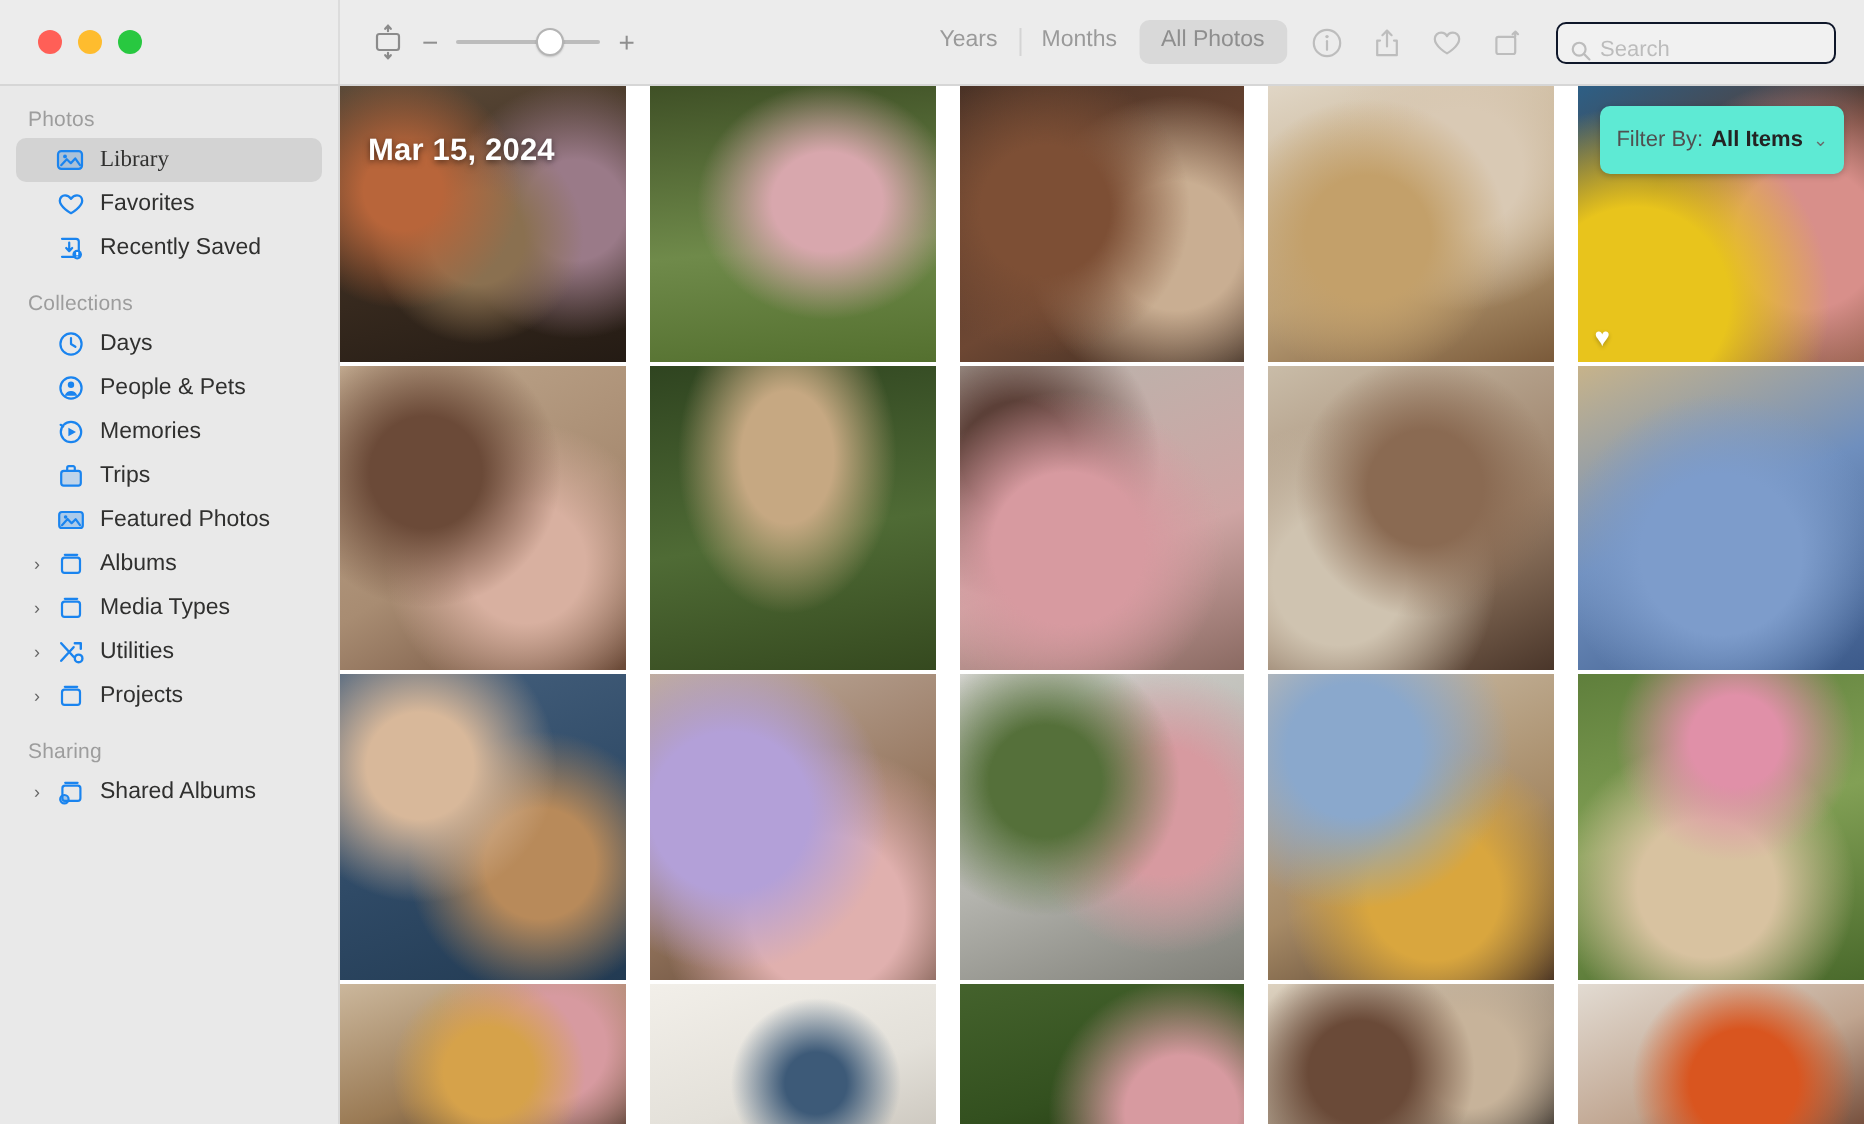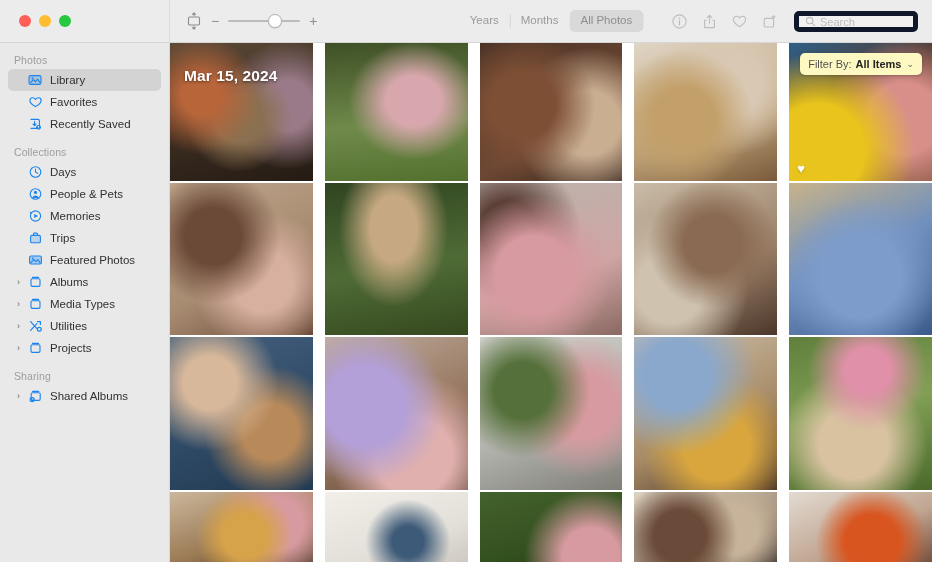--- a/index.html
+++ b/index.html
@@ -107,25 +107,25 @@
     display: flex;
     align-items: center;
     gap: 13px;
   }
   .tb-icon {
     width: 17px; height: 17px;
     color: #bdbdbd;
     display: flex; align-items: center; justify-content: center;
   }
   .search-field {
-    width: 124px; height: 21px;
-    border: 5px solid #0f172a;
+    width: 140px; height: 21px;
+    border: 1px solid #0f172a;
     background: #f1f1f1;
     border-radius: 5px;
-    display: flex; align-items: flex-start;
+    display: flex; align-items: flex-end;
     gap: 4px;
     padding: 0 6px;
     margin-left: 3px;
   }
   .search-ph { font-size: 11px; color: #bcbcbc; }
 
   
   .body { flex: 1; display: flex; min-height: 0; border-radius: 22px; }
 
   
@@ -147,21 +147,21 @@
     display: flex; align-items: center;
     height: 22px;
     margin: 0 8px;
     padding-left: 6px;
     border-radius: 5px;
     gap: 7px;
     font-size: 11.5px;
     color: #30302f;
     white-space: nowrap;
   }
-  .sb-row.selected { background: #d3d3d3; }
+  .sb-row.selected { background: #d3d3d3; font-family: Liberation Serif, serif; }
   .sb-row .disc {
     width: 9px; flex: 0 0 9px;
     color: #656565; font-size: 9px;
     display: flex; align-items: center; justify-content: center;
     margin-right: -2px;
   }
   .sb-row .disc.empty { visibility: hidden; }
   .sb-icon {
     width: 15px; flex: 0 0 15px;
     height: 14px;
@@ -210,22 +210,22 @@
     left: 8px; bottom: 6px;
     color: #ffffff;
     font-size: 13px;
     line-height: 1;
     text-shadow: 0 1px 2px rgba(0,0,0,.25);
     z-index: 5;
   }
   .filter-btn {
     position: absolute;
     right: 10px; top: 10px;
-    height: 22px;
-    background: #fef9c3;
+    height: 34px;
+    background: #5eead4;
     border-radius: 5px;
     display: flex; align-items: center; gap: 4px;
     padding: 0 8px;
     font-size: 11px;
     color: #505050;
     box-shadow: 0 1px 3px rgba(0,0,0,.22);
     z-index: 10;
     white-space: nowrap;
   }
   .filter-btn .fb-val { font-weight: bold; color: #232323; }

